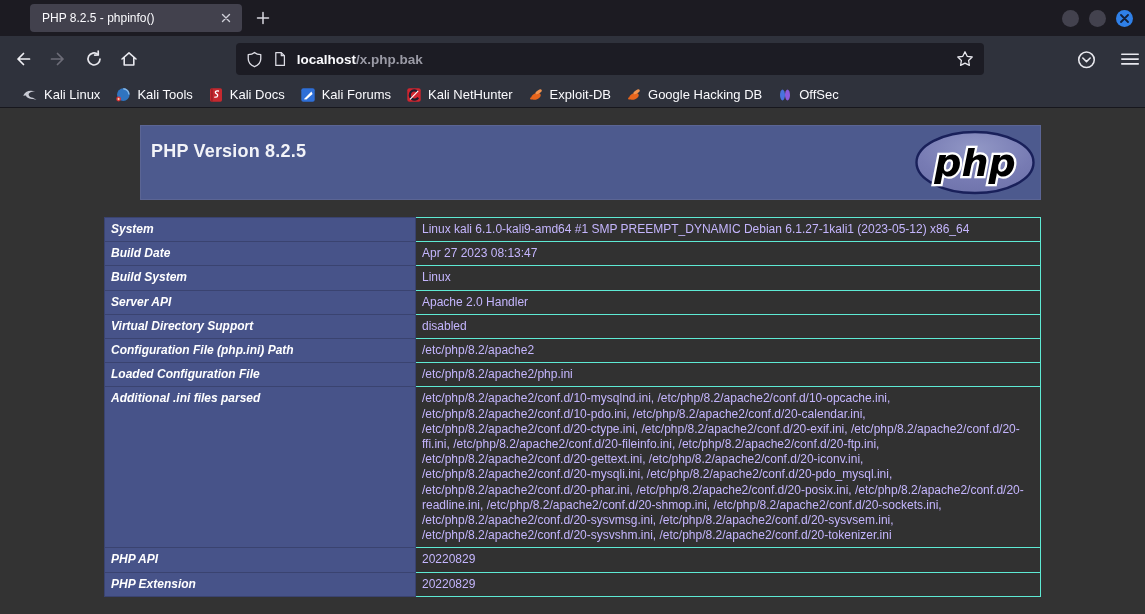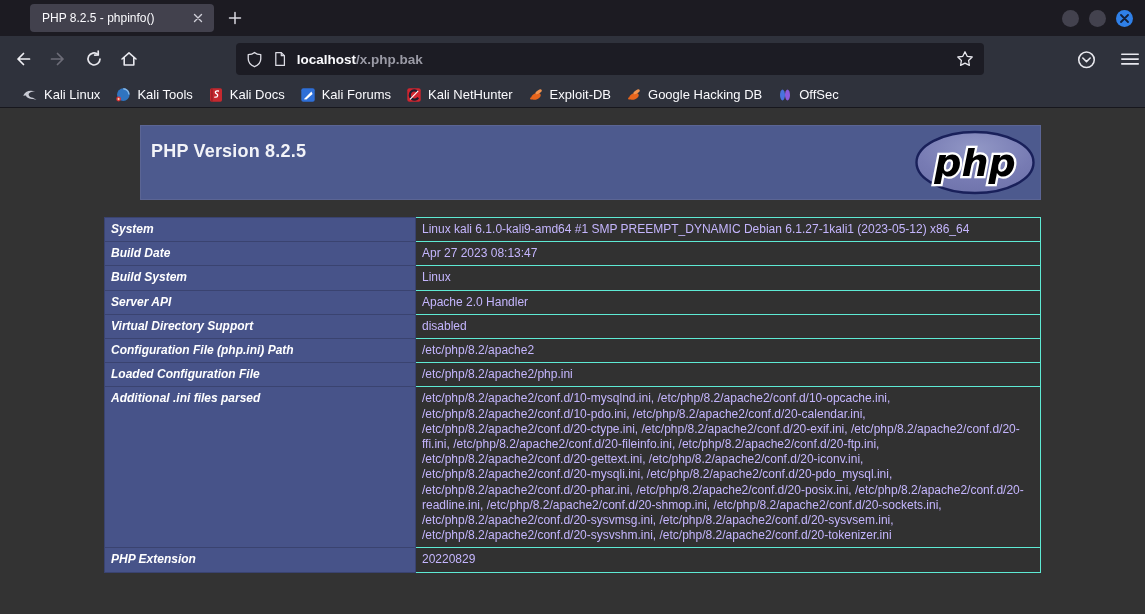--- a/index.html
+++ b/index.html
@@ -8,21 +8,21 @@
     font-family: "Liberation Sans", sans-serif;
     background: #333333;
   }
 
   
   .titlebar {
     height: 36px; background: #1c1b22;
     display: flex; align-items: center;
   }
   .tab {
-    margin-left: 30px; width: 184px; height: 28px;
+    margin-left: 30px; width: 212px; height: 28px;
     background: #42414d; border-radius: 4px;
     display: flex; align-items: center; padding: 0 6px 0 12px;
     color: #fbfbfe; font-size: 12px; cursor: default;
   }
   .tab-title { flex: 1; white-space: nowrap; overflow: hidden; }
   .icon-btn { display: flex; align-items: center; justify-content: center; background: none; border: none; cursor: pointer; padding: 0; }
   .tab-close { width: 20px; height: 20px; border-radius: 3px; }
   .new-tab { width: 26px; height: 26px; margin-left: 8px; border-radius: 4px; }
   .winbtns { margin-left: auto; margin-right: 12px; display: flex; gap: 10px; align-items: center; }
   .winbtn { width: 17px; height: 17px; border-radius: 50%; background: #43424e; border: none; cursor: pointer; position: relative; display:flex; align-items:center; justify-content:center; }
@@ -296,19 +296,23 @@
           </tr>
           <tr>
             <td class="e">Loaded Configuration File</td>
             <td class="v">/etc/php/8.2/apache2/php.ini</td>
           </tr>
           <tr>
             <td class="e">Additional .ini files parsed</td>
             <td class="v">/etc/php/8.2/apache2/conf.d/10-mysqlnd.ini, /etc/php/8.2/apache2/conf.d/10-opcache.ini, /etc/php/8.2/apache2/conf.d/10-pdo.ini, /etc/php/8.2/apache2/conf.d/20-calendar.ini, /etc/php/8.2/apache2/conf.d/20-ctype.ini, /etc/php/8.2/apache2/conf.d/20-exif.ini, /etc/php/8.2/apache2/conf.d/20-ffi.ini, /etc/php/8.2/apache2/conf.d/20-fileinfo.ini, /etc/php/8.2/apache2/conf.d/20-ftp.ini, /etc/php/8.2/apache2/conf.d/20-gettext.ini, /etc/php/8.2/apache2/conf.d/20-iconv.ini, /etc/php/8.2/apache2/conf.d/20-mysqli.ini, /etc/php/8.2/apache2/conf.d/20-pdo_mysql.ini, /etc/php/8.2/apache2/conf.d/20-phar.ini, /etc/php/8.2/apache2/conf.d/20-posix.ini, /etc/php/8.2/apache2/conf.d/20-readline.ini, /etc/php/8.2/apache2/conf.d/20-shmop.ini, /etc/php/8.2/apache2/conf.d/20-sockets.ini, /etc/php/8.2/apache2/conf.d/20-sysvmsg.ini, /etc/php/8.2/apache2/conf.d/20-sysvsem.ini, /etc/php/8.2/apache2/conf.d/20-sysvshm.ini, /etc/php/8.2/apache2/conf.d/20-tokenizer.ini</td>
           </tr>
           <tr>
+            <td class="e">PHP API</td>
+            <td class="v">20220829</td>
+          </tr>
+          <tr>
             <td class="e">PHP Extension</td>
             <td class="v">20220829</td>
           </tr>
         </tbody>
     </table>
   </div>
 </div>
 
 </body></html>

